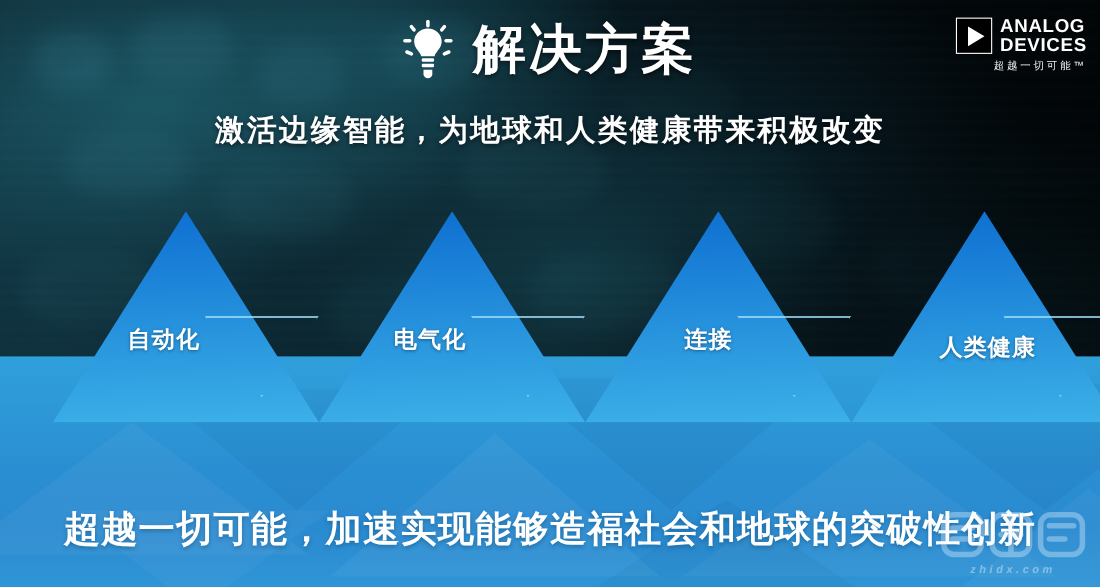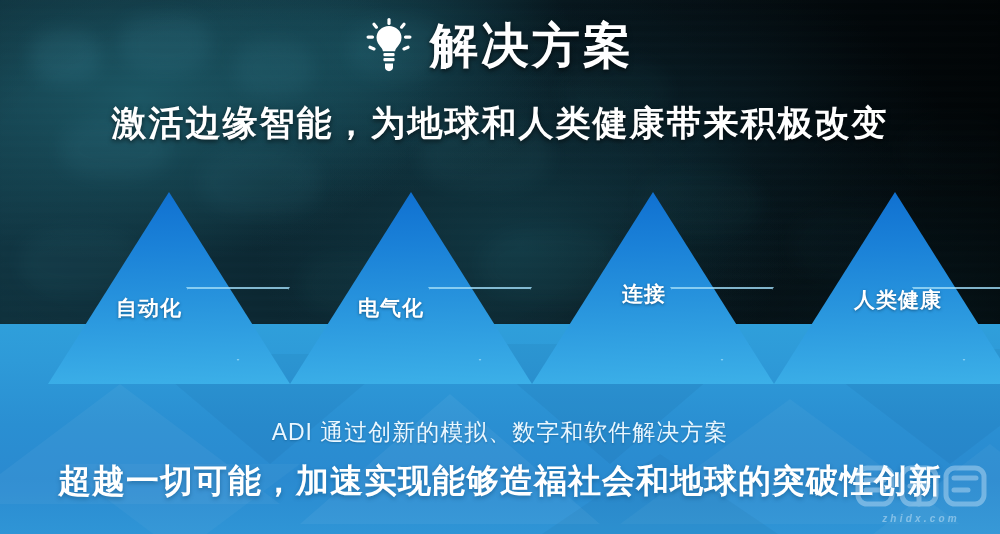--- a/index.html
+++ b/index.html
@@ -67,21 +67,21 @@
     position:absolute;left:0;right:0;top:18px;
     display:flex;align-items:center;justify-content:center;gap:18px;
   }
   .bulb{position:relative;width:46px;height:56px;flex:0 0 auto;}
   .page-title{
     color:#fff;font-size:48px;font-weight:700;letter-spacing:3px;
     text-shadow:0 2px 5px rgba(0,0,0,.65);line-height:1;
   }
   .subtitle{
     position:absolute;left:0;right:0;top:100px;text-align:center;
-    color:#fff;font-size:35px;font-weight:700;letter-spacing:2px;
+    color:#fff;font-size:27px;font-weight:700;letter-spacing:2px;
     text-shadow:0 2px 5px rgba(0,0,0,.6);
   }
 
   
   .logo{position:absolute;right:12px;top:16px;display:flex;flex-direction:column;align-items:flex-end;}
   .logo-main{display:flex;align-items:center;gap:7px;}
   .logo-mark{
     width:33px;height:33px;background:#000;border:1.5px solid #fff;
     display:flex;align-items:center;justify-content:center;box-sizing:border-box;
   }
@@ -169,27 +169,27 @@
 
     <div>
       <div class="tri-solid tri-clip" style="left:262px;top:192px;width:242px;height:192px;"></div>
       <div class="tri-outline-inner" style="left:400px;top:287px;width:104px;height:74px;"></div>
       <div class="tri-label" style="left:330px;top:294px;">电气化</div>
     </div>
 
     <div>
       <div class="tri-solid tri-clip" style="left:504px;top:192px;width:242px;height:192px;"></div>
       <div class="tri-outline-inner" style="left:642px;top:287px;width:104px;height:74px;"></div>
-      <div class="tri-label" style="left:594px;top:280px;text-align:center;">连接</div>
+      <div class="tri-label" style="left:594px;top:294px;text-align:center;">连接</div>
     </div>
 
     <div>
       <div class="tri-solid tri-clip" style="left:746px;top:192px;width:242px;height:192px;"></div>
       <div class="tri-outline-inner" style="left:884px;top:287px;width:104px;height:74px;"></div>
-      <div class="tri-label" style="left:826px;top:286px;">人类健康</div>
+      <div class="tri-label" style="left:826px;top:302px;">人类健康</div>
     </div>
 
   </div>
 
   <div class="title-row">
     <div class="bulb">
       <svg width="46" height="56" viewBox="0 0 46 56" aria-hidden="true">
         <g fill="#ffffff">
           <path d="M23 8 c7 0 12.5 5.2 12.5 11.6 0 4.4-2.3 7.1-4.2 9.4-1.2 1.5-2 2.6-2.2 4.2h-12.2 c-.2-1.6-1-2.7-2.2-4.2-1.9-2.3-4.2-5-4.2-9.4C10.5 13.2 16 8 23 8z"></path>
           <rect x="17.4" y="35" width="11.2" height="3.2" rx="1.2"></rect>
@@ -203,22 +203,33 @@
           <rect x="2.2" y="28.5" width="7.6" height="3.2" rx="1.6" transform="rotate(22 6 30.1)"></rect>
           <rect x="36.2" y="28.5" width="7.6" height="3.2" rx="1.6" transform="rotate(-22 40 30.1)"></rect>
         </g>
       </svg>
     </div>
     <div class="page-title">解决方案</div>
   </div>
 
   <div class="subtitle">激活边缘智能，为地球和人类健康带来积极改变</div>
 
-
-  <div class="foot-sub">ADI 通过创新的模拟、数字和软件解决方案</div>
+  <div class="logo">
+    <div class="logo-main">
+      <div class="logo-mark">
+        <span class="logo-play"></span>
+      </div>
+      <div class="logo-words">
+        <span>ANALOG</span>
+        <span>DEVICES</span>
+      </div>
+    </div>
+    <div class="logo-tag">超越一切可能™</div>
+  </div>
+
   <div class="foot-head">超越一切可能，加速实现能够造福社会和地球的突破性创新</div>
 
   <div class="watermark">
     <svg width="142" height="52" viewBox="0 0 142 52" aria-hidden="true">
       <g fill="none" stroke="#eaf6ff" stroke-width="5" stroke-linecap="round" stroke-linejoin="round" opacity=".85">
         <rect x="8" y="8" width="34" height="36" rx="9"></rect>
         <path d="M16 20 h18 M16 30 h18"></path>
         <rect x="52" y="8" width="34" height="36" rx="9"></rect>
         <path d="M69 8 v36 M60 26 h18"></path>
         <rect x="96" y="8" width="38" height="36" rx="9"></rect>

